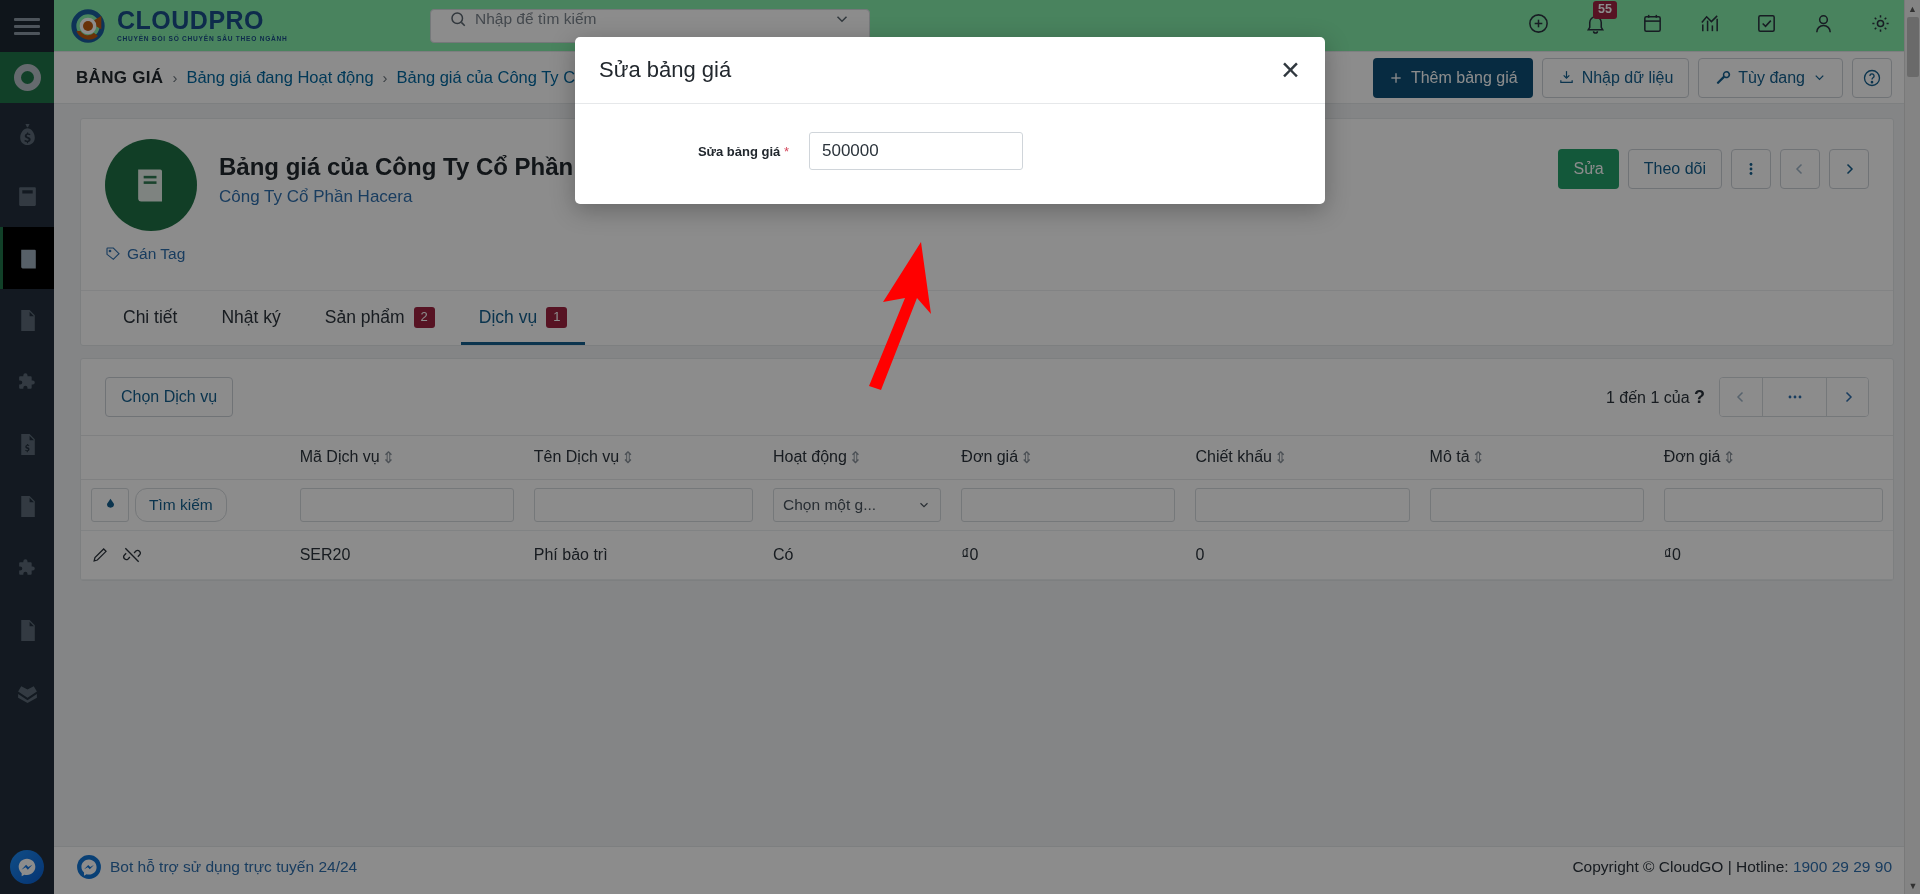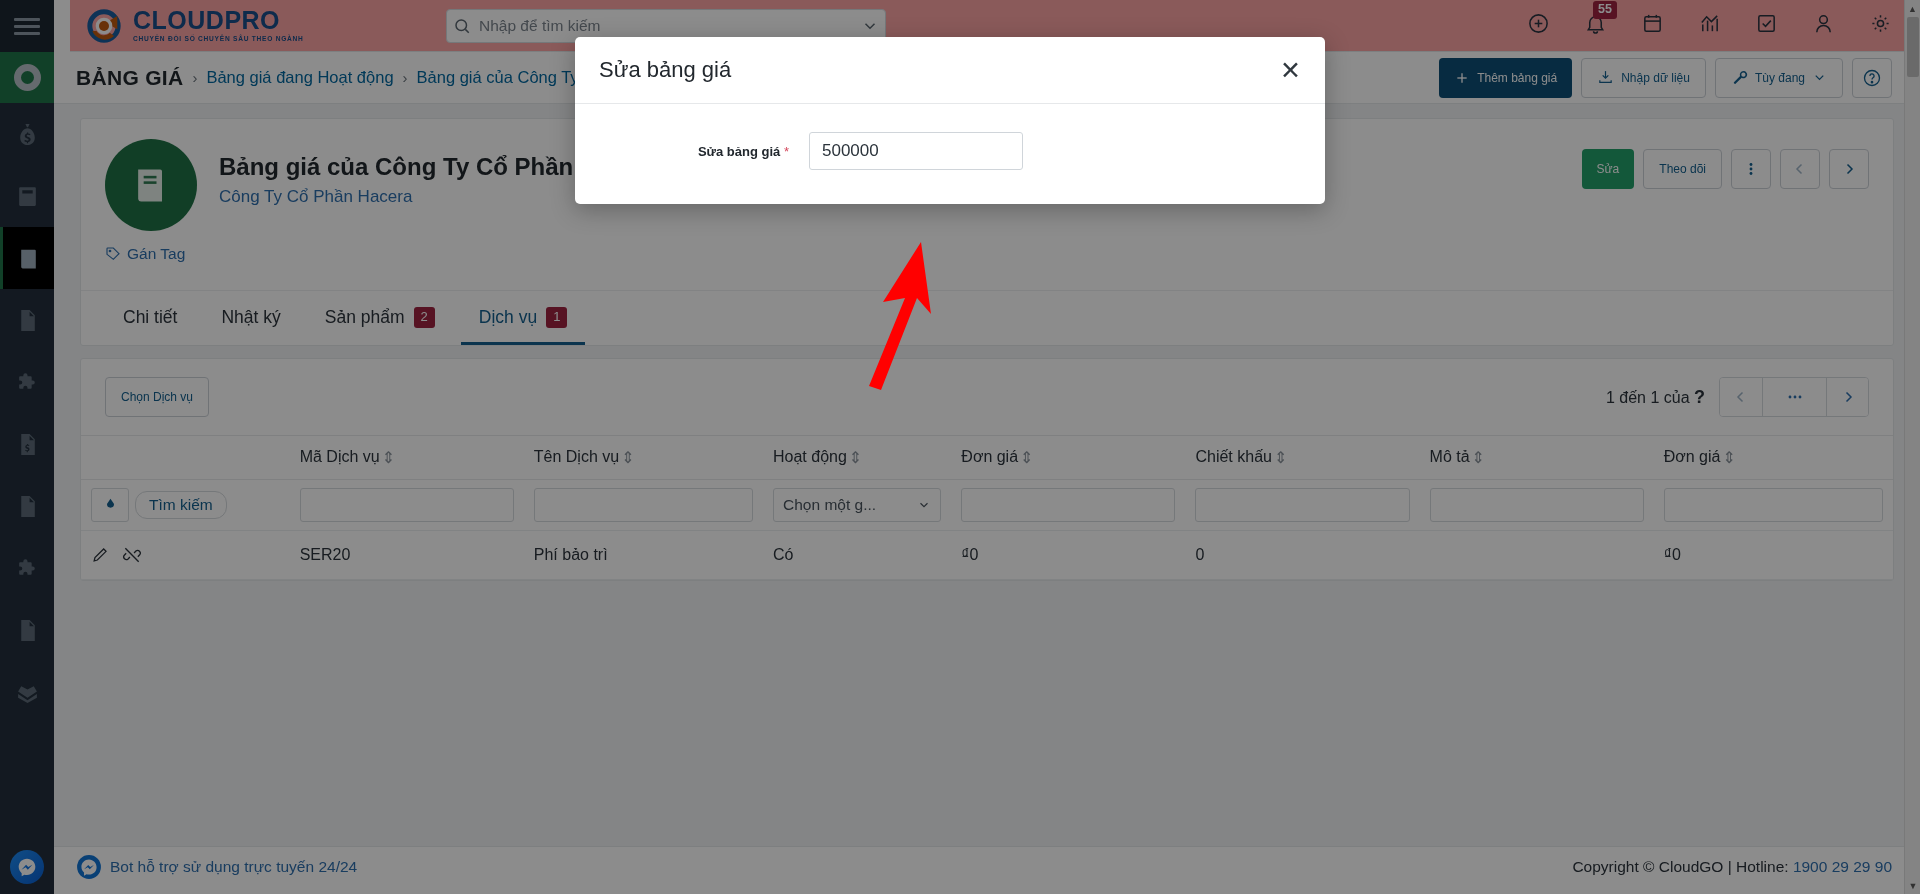--- a/index.html
+++ b/index.html
@@ -51,38 +51,38 @@
   }
   .msgr {
     width: 34px; height: 34px; border-radius: 50%;
     background: linear-gradient(135deg,#1f8df5,#0a5fd1);
     display: flex; align-items: center; justify-content: center;
     color: #fff; font-size: 20px; font-weight: bold;
   }
 
   
   #topbar {
-    position: absolute; left: 70px; top: 0; right: 0; height: 52px;
-    background: #fca5a5; display: flex; align-items: center;
+    position: absolute; left: 54px; top: 0; right: 0; height: 52px;
+    background: #86efac; display: flex; align-items: center;
     border-bottom: 1px solid #e4e7ea;
     z-index: 6;
   }
   #brand { display: flex; align-items: center; padding-left: 14px; width: 260px; }
   .logo-mark { width: 40px; height: 40px; position: relative; }
   .logo-text { margin-left: 9px; line-height: 1; }
   .logo-text .lt-main {
     font-size: 25px; font-weight: bold; color: #1b4f8a; letter-spacing: .5px;
   }
   .logo-text .lt-sub {
     font-size: 6.6px; color: #1b4f8a; letter-spacing: .75px; margin-top: 3px; font-weight: bold;
   }
   #searchwrap { flex: 0 0 auto; margin-left: 116px; }
   #search {
     width: 440px; height: 34px; border: 1px solid #d6dade; border-radius: 4px;
-    display: flex; align-items: center; padding: 0 6px; background: #fff;
+    display: flex; align-items: flex-start; padding: 0 18px; background: #fff;
   }
   #search .sph { flex: 1; color: #7c858e; font-size: 15.5px; margin-left: 8px; }
   .ico { color: #5b6670; display: flex; align-items: center; }
   #topicons {
     margin-left: auto; display: flex; align-items: center; gap: 34px; padding-right: 28px;
   }
   .topicon { position: relative; color: #2b3440; cursor: pointer; }
   .topicon svg { width: 23px; height: 23px; }
   .badge-top {
     position: absolute; top: -11px; left: 9px;
@@ -91,27 +91,27 @@
   }
 
   
   #crumbrow {
     position: absolute; left: 54px; top: 52px; right: 0; height: 52px;
     background: #fff; border-bottom: 1px solid #e4e7ea;
     display: flex; align-items: center; padding: 0 28px 0 22px;
     z-index: 4;
   }
   #crumbs { display: flex; align-items: center; gap: 9px; }
-  .crumb-root { font-size: 21px; font-weight: bold; color: #22282e; letter-spacing: .3px;}
+  .crumb-root { font-size: 17px; font-weight: bold; color: #22282e; letter-spacing: .3px;}
   .crumb { font-size: 16.5px; color: #0369a1; }
   .crumb-sep { color: #6b747d; font-size: 15px; }
   #crumbactions { margin-left: auto; display: flex; align-items: center; gap: 9px; }
   .btn {
     height: 40px; border-radius: 4px; display: flex; align-items: center; gap: 7px;
-    padding: 0 15px; font-size: 12px; cursor: pointer; white-space: nowrap;
+    padding: 0 15px; font-size: 16px; cursor: pointer; white-space: nowrap;
   }
   .btn-primary { background: #0d4f77; color: #fff; }
   .btn-outline { background: #fff; border: 1px solid #ccd2d8; color: #14608f; }
   .btn-sq {
     width: 40px; height: 40px; border-radius: 4px; border: 1px solid #ccd2d8;
     background: #fff; display:flex; align-items:center; justify-content:center;
     color: #14608f; cursor: pointer;
   }
 
   
@@ -177,21 +177,21 @@
     width: 100%; height: 34px; border: 1px solid #d6dade; border-radius: 3px; background: #fff;
     display: flex; align-items: center; justify-content: space-between; padding: 0 9px;
     font-size: 15.5px; color: #4a545e;
   }
   .fsearch { display: flex; gap: 6px; align-items: center; }
   .fs-ico {
     width: 38px; height: 34px; border: 1px solid #d6dade; border-radius: 3px;
     display: flex; align-items: center; justify-content: center; color: #14608f; background:#fff;
   }
   .fs-btn {
-    height: 28px; border: 1px solid #d6dade; border-radius: 12px; background: #fff;
+    height: 34px; border: 1px solid #d6dade; border-radius: 12px; background: #fff;
     display: flex; align-items: center; padding: 0 13px; font-size: 15.5px; color: #14608f;
   }
   .rowicons { display: flex; gap: 12px; color: #2c343c; }
 
   
   #footer {
     position: absolute; left: 54px; right: 0; bottom: 0; height: 48px; background: #fff;
     border-top: 1px solid #e4e7ea; display: flex; align-items: center; padding: 0 28px 8px 22px;
     z-index: 4;
   }

